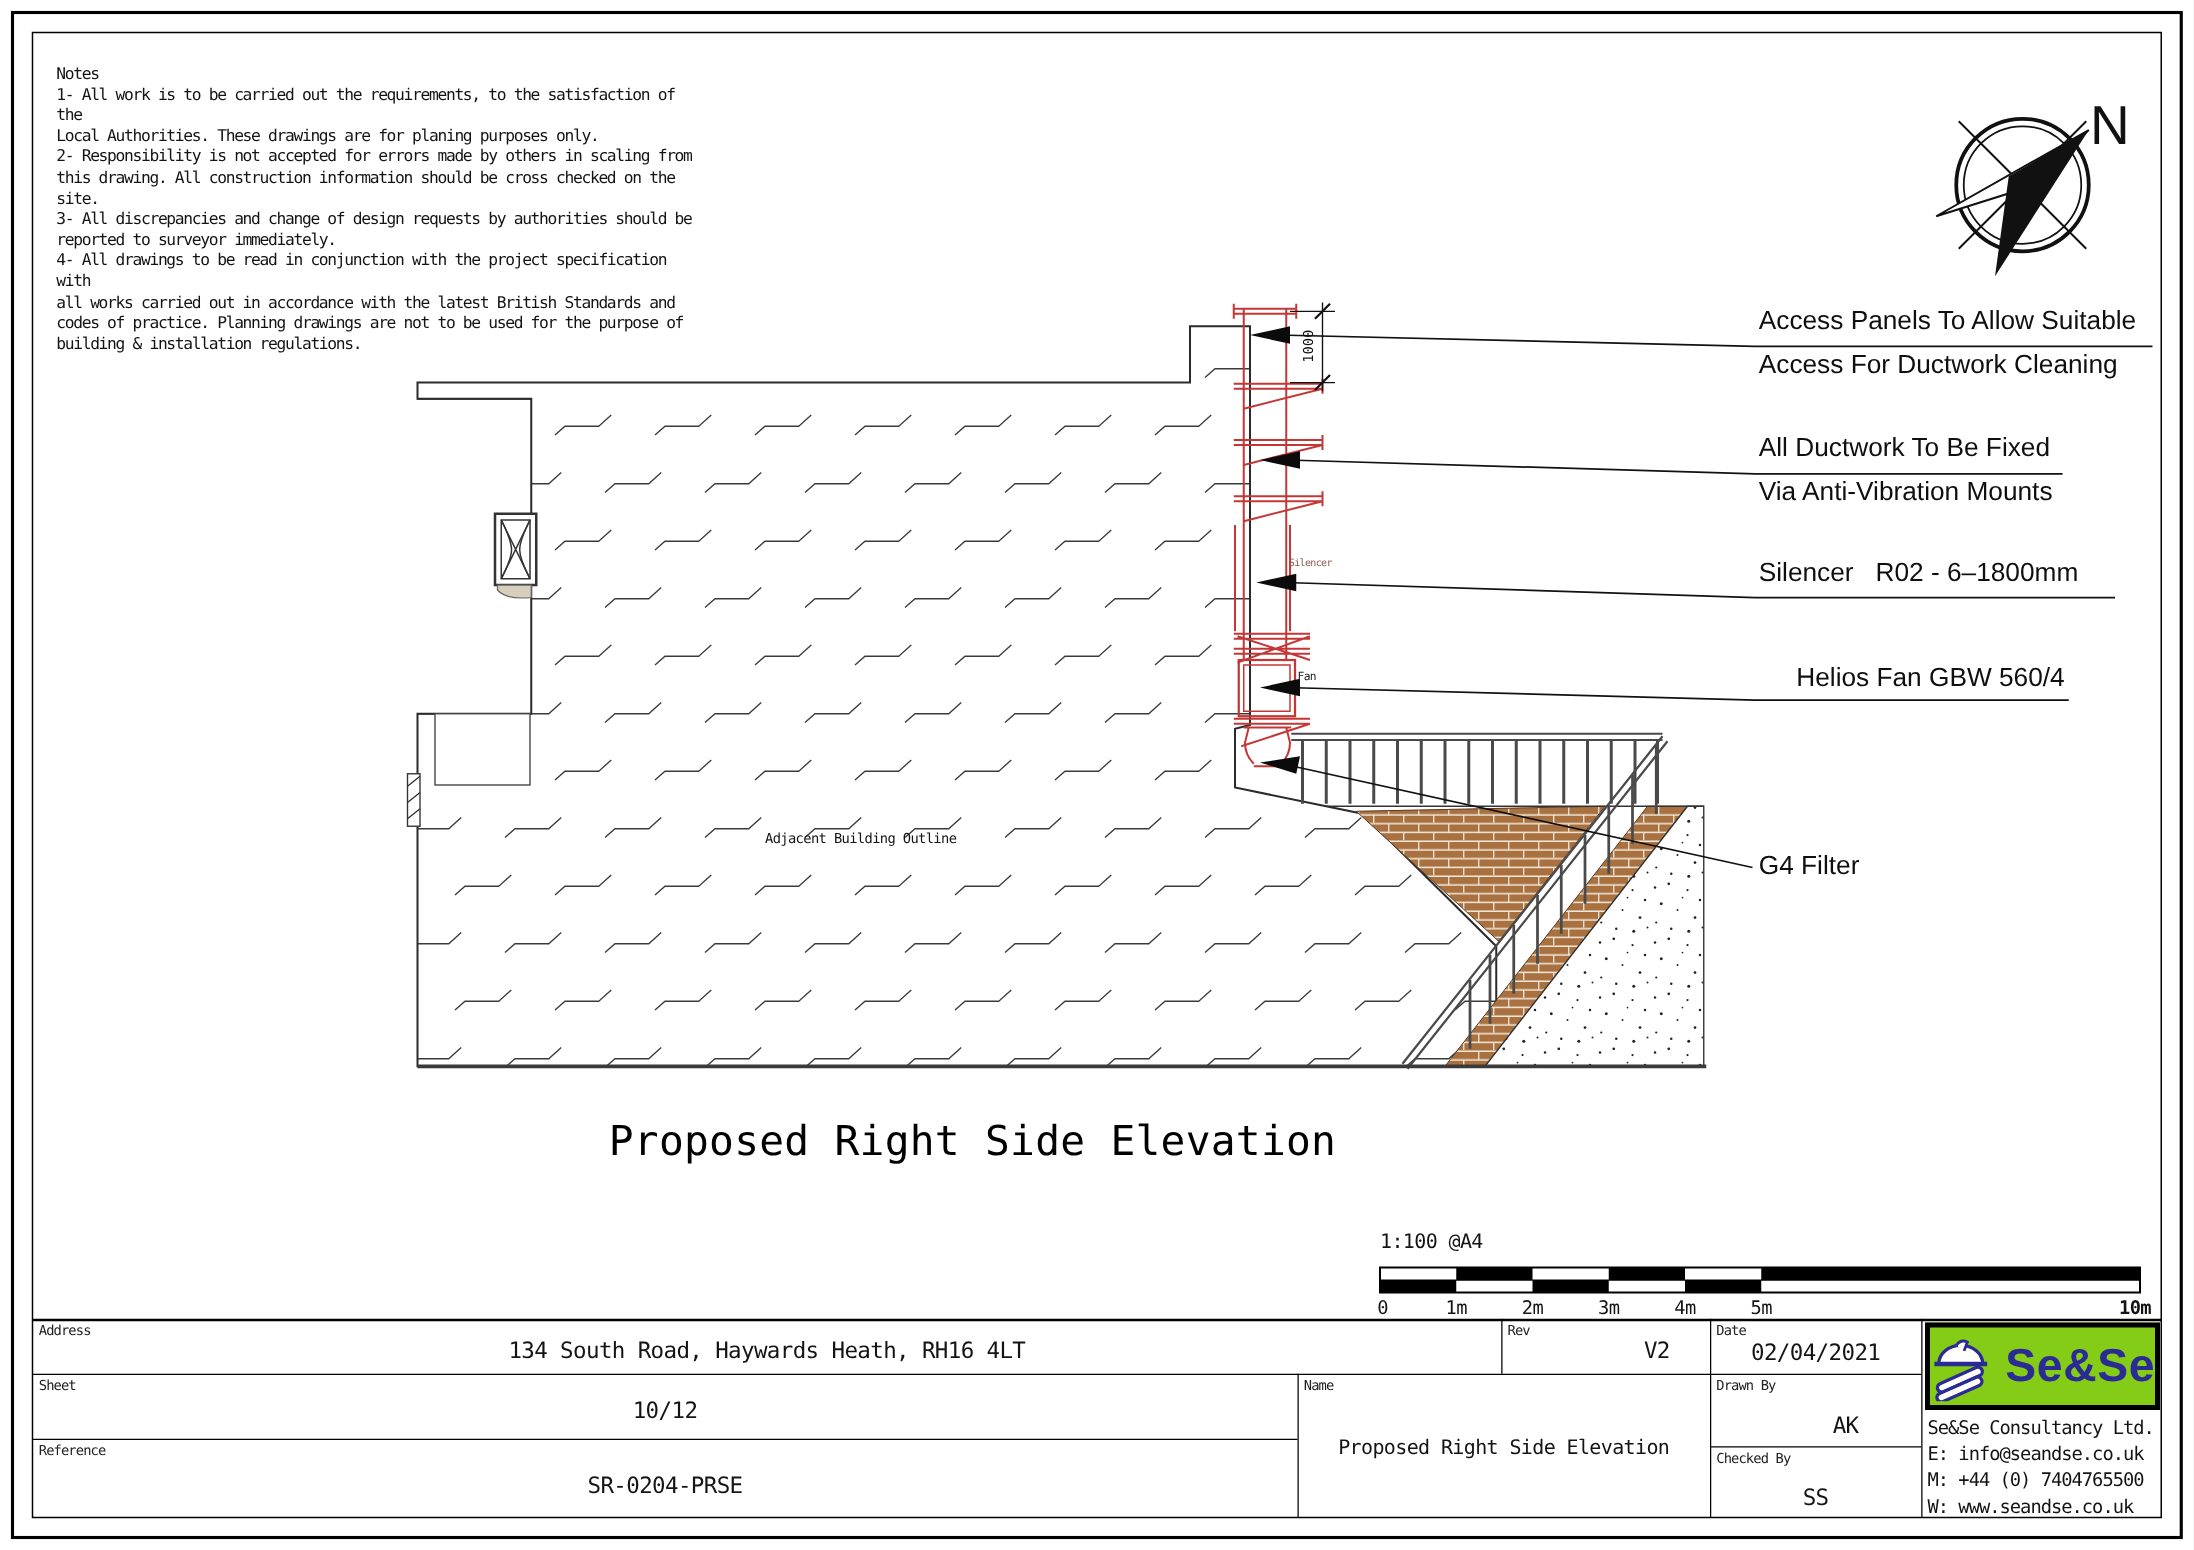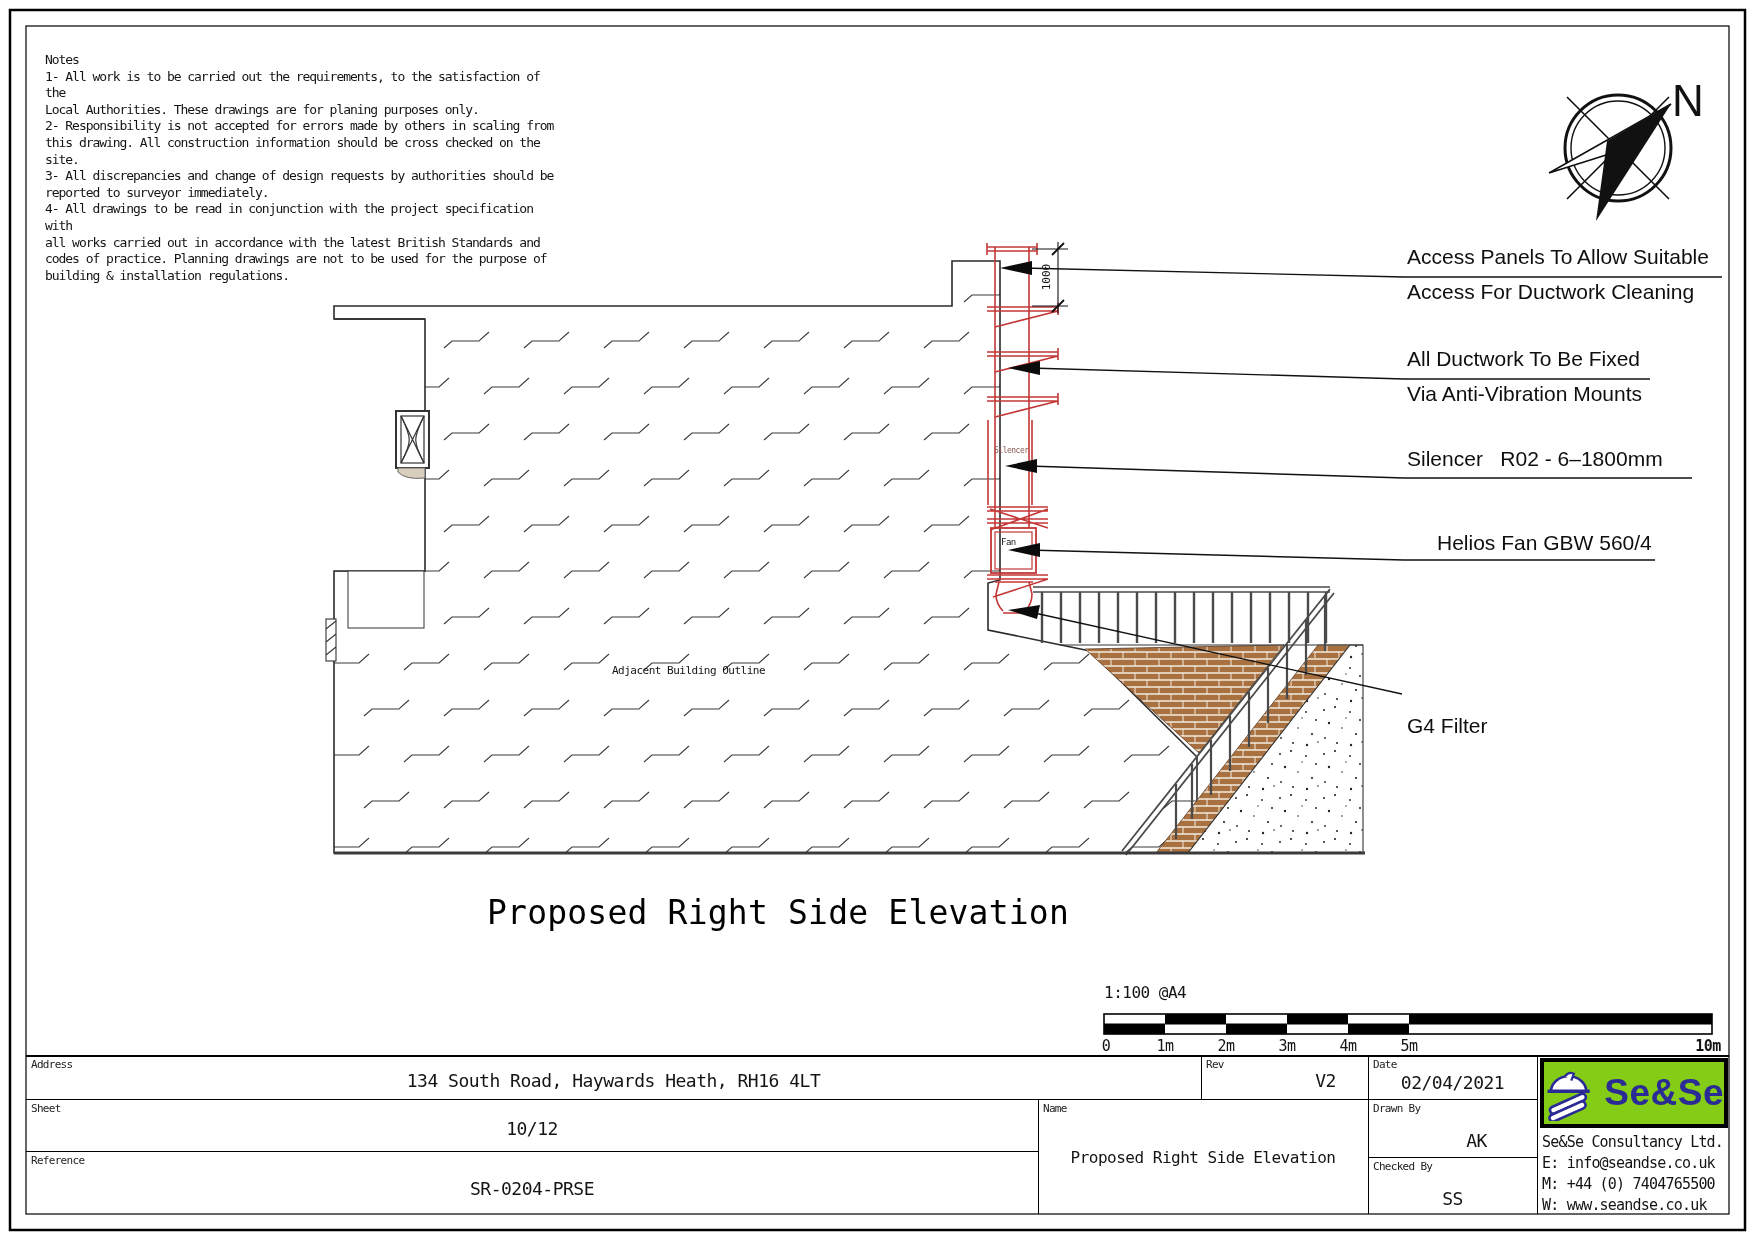--- a/index.html
+++ b/index.html
@@ -10,21 +10,21 @@
   
   .cad{font-family:"DejaVu Sans Mono", monospace;color:#141414;}
   .notes{left:45px;top:52px;width:520px;font-size:13px;line-height:16.6px;
          letter-spacing:-1.05px;white-space:pre-line;}
   .north{left:1672px;top:76px;font-size:44px;font-weight:400;font-family:"Liberation Sans",sans-serif;}
   
   .ann{position:absolute;left:1407px;font-family:"Liberation Sans",sans-serif;
        font-size:21px;color:#0f0f0f;white-space:pre;}
   .dim1000{left:1027px;top:270px;width:40px;height:14px;font-size:11px;text-align:center;
            transform:rotate(-90deg);}
-  .ductlbl{position:absolute;font-size:8px;letter-spacing:-0.5px;}
+  .ductlbl{position:absolute;font-size:8px;letter-spacing:-0.5px;padding-left:37px;}
   .adjlbl{left:612px;top:664px;font-size:11px;letter-spacing:-0.5px;}
   .bigtitle{left:487px;top:893px;width:560px;font-size:33px;letter-spacing:0.2px;
             white-space:nowrap;color:#000;}
   .scalelbl{left:1104px;top:983px;font-size:16px;letter-spacing:-0.5px;}
   .tick{position:absolute;top:1037px;font-size:15px;transform:translateX(-50%);letter-spacing:-0.5px;}
   
   .tbl{position:absolute;background:#000;}
   .tb-label{position:absolute;font-size:11px;letter-spacing:-0.7px;color:#222;}
   .tb-value{position:absolute;font-size:18px;text-align:center;letter-spacing:-0.5px;}
   .logo-box{position:absolute;left:1540px;top:1058px;width:180px;height:62px;
@@ -198,21 +198,21 @@
 building &amp; installation regulations.</div>
 
   <div class="abs north">N</div>
 
   <div class="ann" style="top:245px;">Access Panels To Allow Suitable</div>
   <div class="ann" style="top:280px;">Access For Ductwork Cleaning</div>
   <div class="ann" style="top:347px;">All Ductwork To Be Fixed</div>
   <div class="ann" style="top:382px;">Via Anti-Vibration Mounts</div>
   <div class="ann" style="top:447px;">Silencer   R02 - 6–1800mm</div>
   <div class="ann" style="top:531px;margin-left:30px;">Helios Fan GBW 560/4</div>
-  <div class="ann" style="top:714px;">G4 Filter</div>
+  <div class="ann" style="top:681px;">G4 Filter</div>
 
   <div class="abs cad dim1000">1000</div>
   <div class="ductlbl cad" style="left:994px;top:446px;color:#8a5a52;">Silencer</div>
   <div class="ductlbl cad" style="left:1001px;top:537px;color:#222;font-size:9px;">Fan</div>
   <div class="abs cad adjlbl">Adjacent Building Outline</div>
 
   <div class="abs cad bigtitle">Proposed Right Side Elevation</div>
 
   <div class="abs cad scalelbl">1:100 @A4</div>
   <div class="tick cad" style="left:1106px;">0</div>

